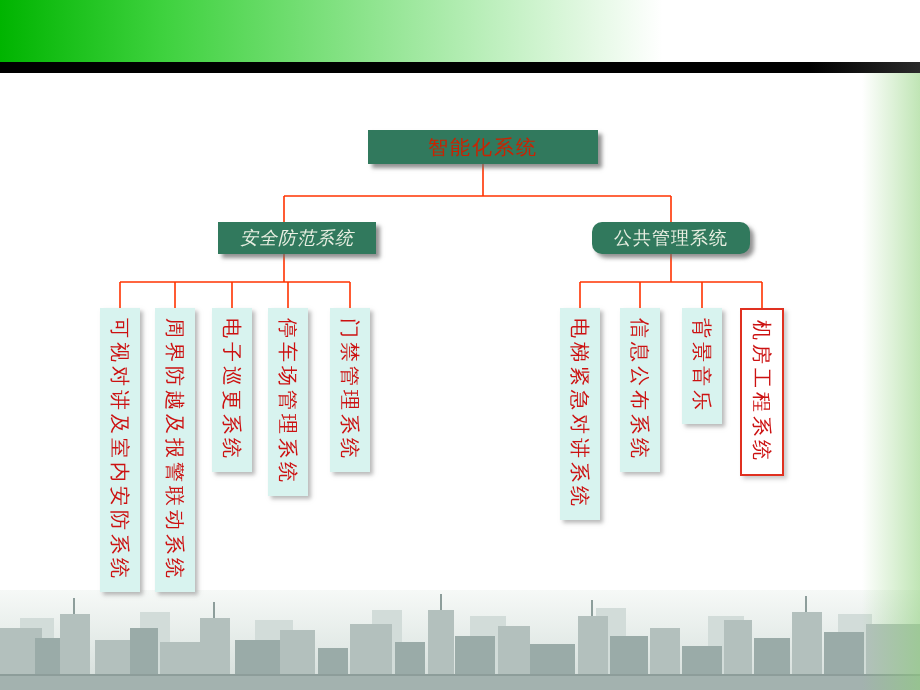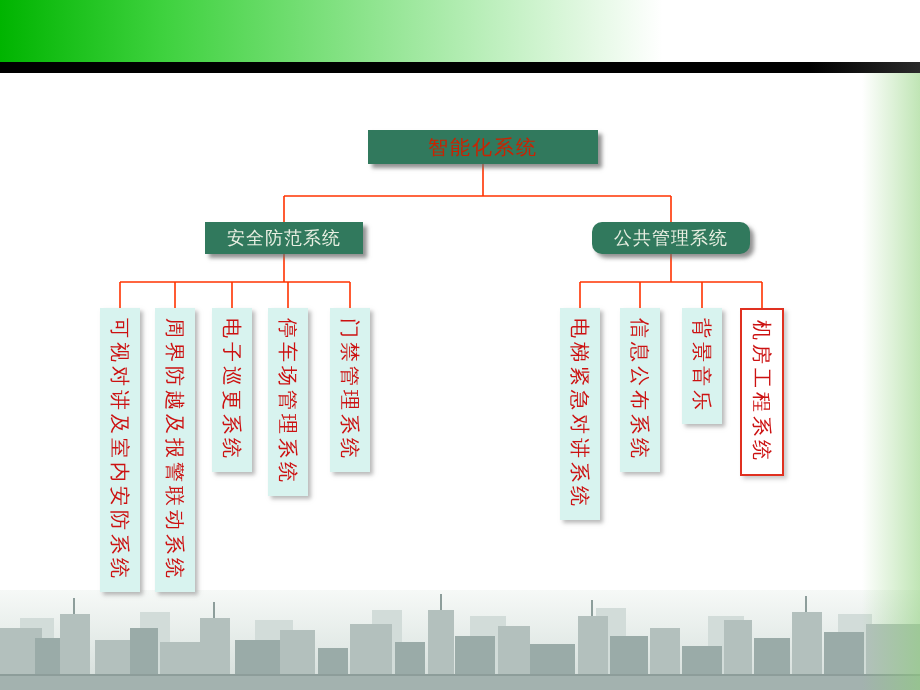--- a/index.html
+++ b/index.html
@@ -34,21 +34,21 @@
     font-family:"Liberation Serif","DejaVu Serif",serif;
   }
   .node.root{
     left:368px;top:130px;width:230px;height:34px;
     color:#cc2200;font-size:20px;letter-spacing:2px;
   }
   .node.branch{
     top:222px;width:158px;height:32px;
     color:#e9efe2;font-size:18px;letter-spacing:1px;
   }
-  .node.branch.b0{left:205px;}
+  .node.branch.b0{left:218px;font-style:italic;}
   .node.branch.b1{left:592px;border-radius:10px;}
   
   .leaf{
     position:absolute;z-index:2;top:308px;width:40px;
     background:#d8f3ef;color:#cc1111;
     writing-mode:vertical-rl;-webkit-text-orientation:sideways;text-orientation:sideways;
     font-family:"Liberation Serif","DejaVu Serif",serif;
     font-size:20px;line-height:40px;letter-spacing:4px;
     padding:10px 0;box-sizing:border-box;
     box-shadow:3px 3px 4px rgba(140,140,140,0.6);

